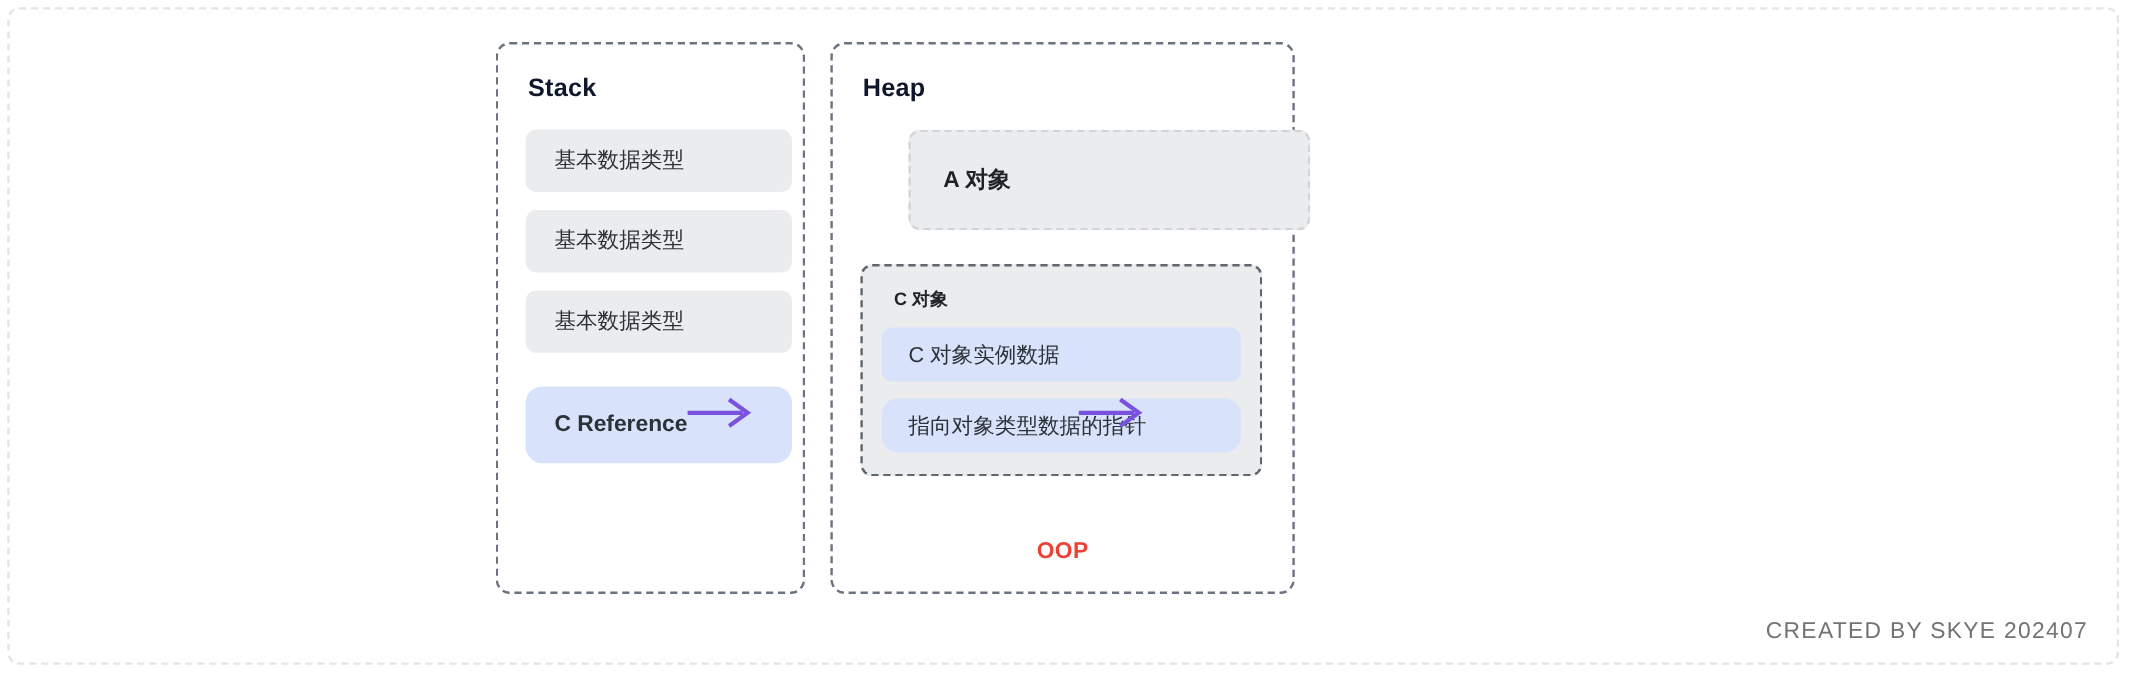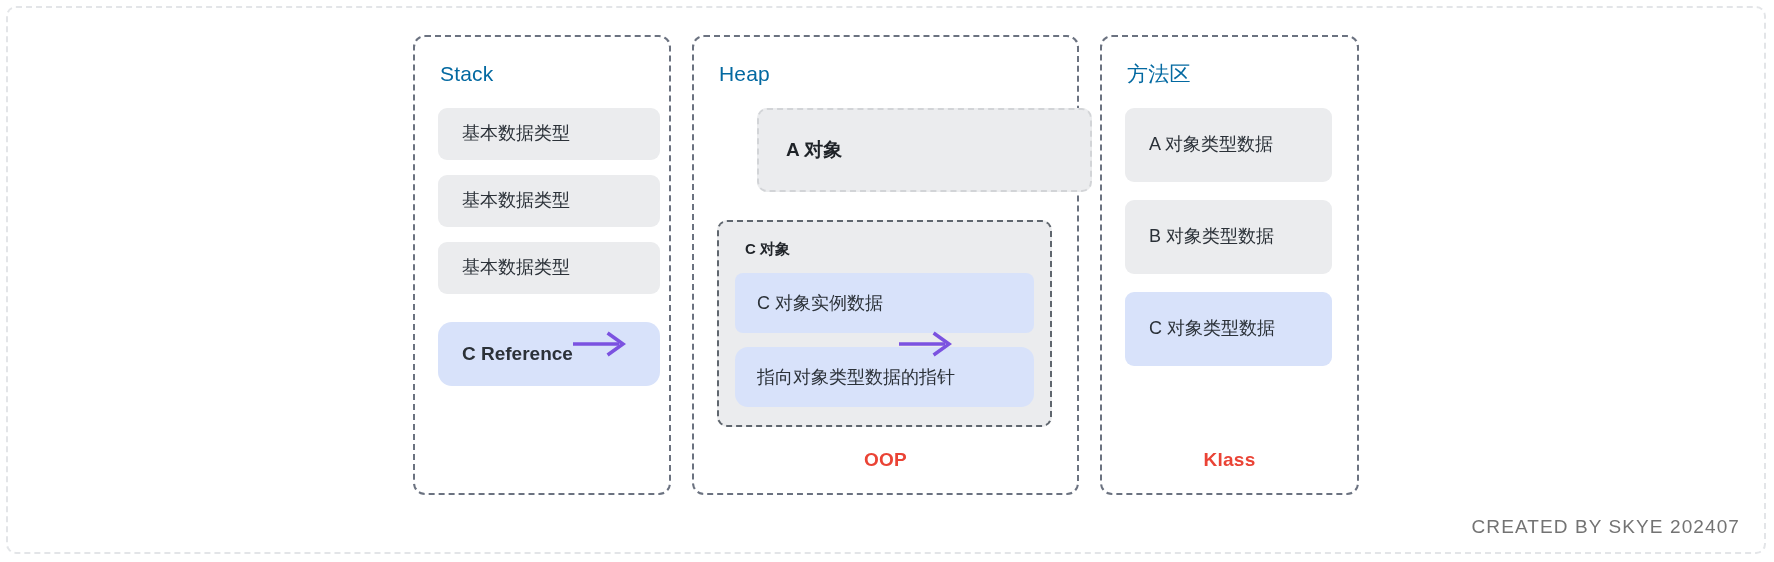--- a/index.html
+++ b/index.html
@@ -50,22 +50,22 @@
     position: relative;
     display: flex;
     flex-direction: column;
   }
   .col-stack { width: 258px; }
   .col-heap  { width: 387px; }
   .col-method{ width: 259px; }
 
   .col-title {
     font-size: 21px;
-    font-weight: normal;
-    color: #0369a1;
+    font-weight: bold;
+    color: #0f172a;
     letter-spacing: .2px;
     margin: 0 0 22px 2px;
     line-height: 1.2;
   }
 
   
   .cell {
     box-sizing: border-box;
     border-radius: 9px;
     background: #ebecee;
@@ -118,21 +118,21 @@
   }
   .heap-obj-c .sub-title {
     font-size: 15px;
     font-weight: bold;
     color: #1f2328;
     margin: 2px 0 14px 10px;
   }
   .inner-cell {
     box-sizing: border-box;
     width: 299px;
-    height: 60px;
+    height: 45px;
     border-radius: 8px;
     background: #d8e2fa;
     display: flex;
     align-items: center;
     padding-left: 22px;
     font-size: 18px;
     color: #2b3138;
     margin-bottom: 14px;
   }
   .inner-cell:last-child { margin-bottom: 0; border-radius: 13px; }
@@ -201,29 +201,20 @@
 
       <div class="heap-obj-c">
         <div class="sub-title">C 对象</div>
         <div class="inner-cell">C 对象实例数据</div>
         <div class="inner-cell">指向对象类型数据的指针</div>
       </div>
 
       <div class="col-footer">OOP</div>
     </div>
 
-    <div class="column col-method">
-      <div class="col-title">方法区</div>
-
-      <div class="cell method-cell">A 对象类型数据</div>
-      <div class="cell method-cell">B 对象类型数据</div>
-      <div class="cell method-cell blue">C 对象类型数据</div>
-
-      <div class="col-footer">Klass</div>
-    </div>
 
   </div>
 
   <div class="arrow arrow-stack-heap">
     <svg width="56" height="26" viewBox="0 0 56 26">
       <line x1="0" y1="13" x2="46" y2="13" stroke="#7b52e0" stroke-width="3.5"></line>
       <polyline points="36,3 50,13 36,23" fill="none" stroke="#7b52e0" stroke-width="3.5" stroke-linecap="square" stroke-linejoin="miter"></polyline>
     </svg>
   </div>
 

